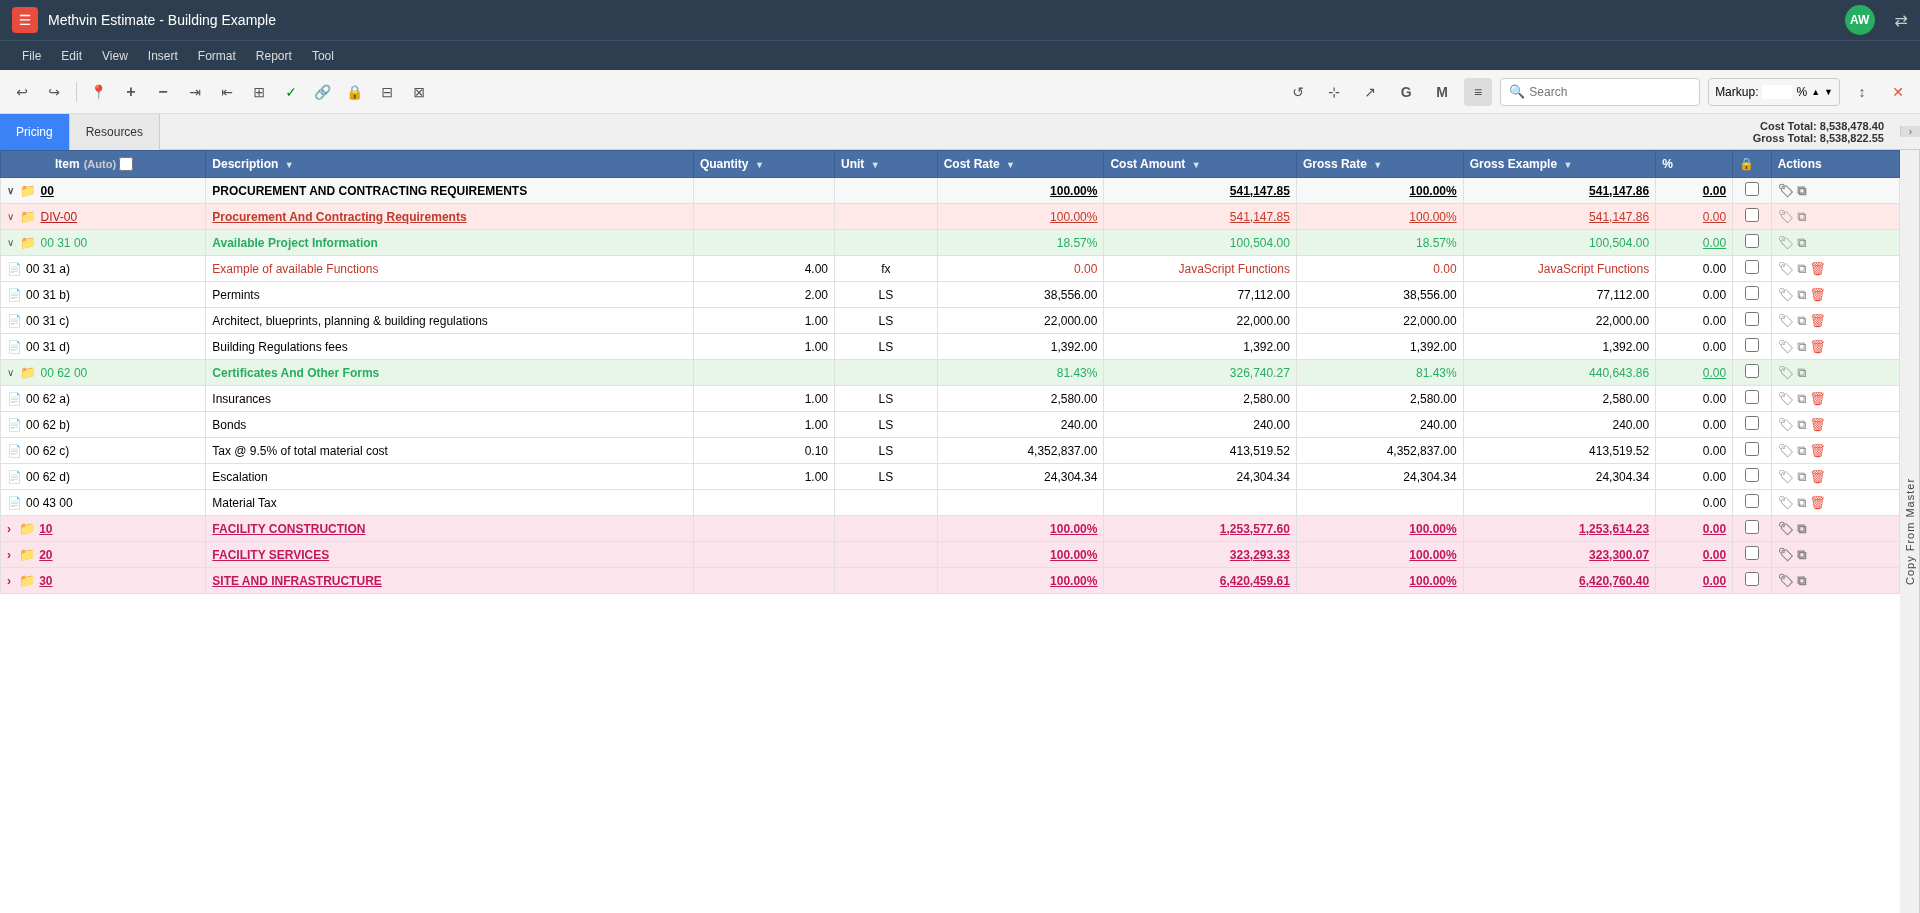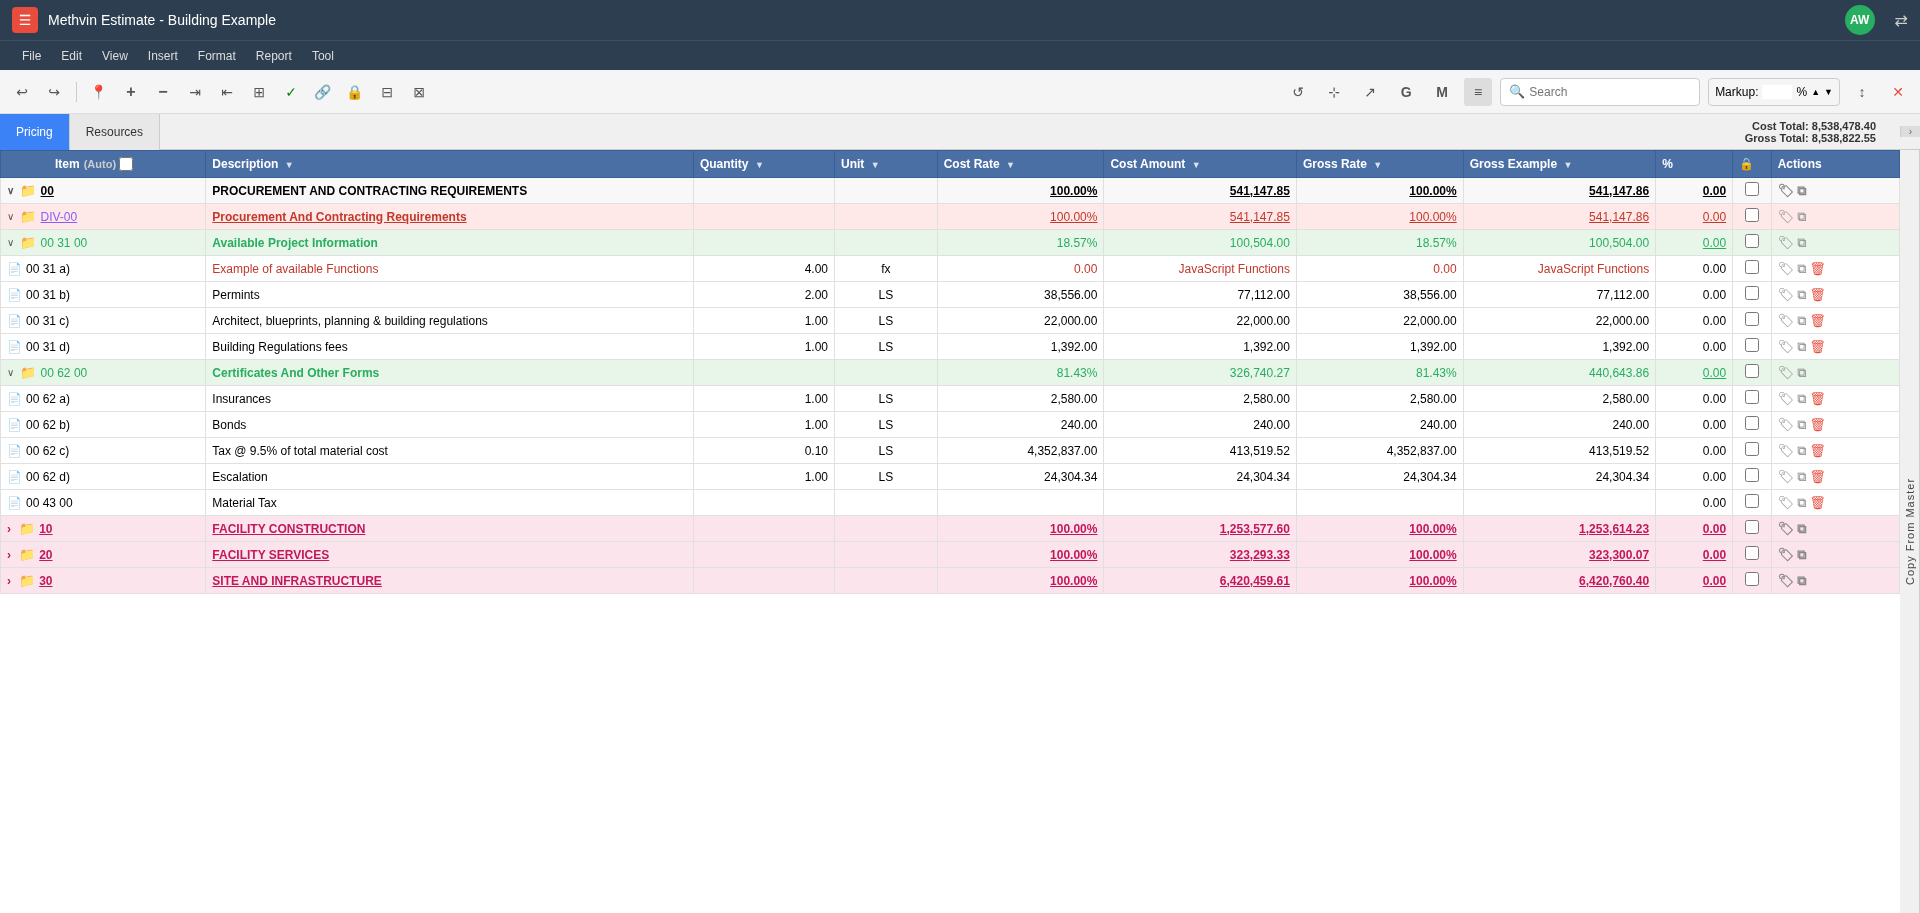--- a/index.html
+++ b/index.html
@@ -38,21 +38,21 @@
 
     
     .tab-totals-bar {
       display: flex; align-items: center; justify-content: space-between;
       background: #f0f0f0; border-bottom: 1px solid #ccc; height: 36px; padding: 0;
     }
     .tab-group { display: flex; height: 36px; }
     .tab { padding: 0 16px; height: 36px; display: flex; align-items: center; cursor: pointer; font-size: 12px; border-right: 1px solid #ccc; }
     .tab.active { background: #3b82f6; color: #fff; }
     .tab:not(.active) { background: #e8e8e8; color: #333; }
-    .totals-info { display: flex; flex-direction: column; align-items: flex-end; padding-right: 24px; font-size: 11px; color: #333; }
+    .totals-info { display: flex; flex-direction: column; align-items: flex-end; padding-right: 16px; font-size: 11px; color: #333; }
     .totals-info .cost { font-weight: 600; }
     .totals-info .gross { font-weight: 600; }
 
     
     .side-toggle { width: 20px; background: #ddd; display: flex; align-items: center; justify-content: center; cursor: pointer; font-size: 10px; color: #666; border-left: 1px solid #ccc; }
 
     
     .table-container { overflow: auto; height: calc(913px - 40px - 30px - 44px - 36px); position: relative; }
 
     
@@ -253,21 +253,21 @@
     <span class="action-icon tag">🏷</span>
     <span class="action-icon copy">⧉</span>
               </div>
             </td>
   </tr>
           <tr class="row-l1-red">
     <td>
               <div class="item-cell">
                 <span class="collapse-btn">∨</span>
                 <span class="folder-icon-red">📁</span>
-                <span style="color:#8b5cf6; text-decoration:underline;">DIV-00</span>
+                <span style="color:#b91c1c; text-decoration:underline;">DIV-00</span>
               </div>
             </td>
     <td class="desc" style="color:#c0392b; font-weight:bold; text-decoration:underline;">Procurement And Contracting Requirements</td>
     <td style="text-align:right;"></td>
     <td style="text-align:center;"></td>
     <td style="text-align:right;color:#c0392b;text-decoration:underline;">100.00%</td>
     <td style="text-align:right;color:#c0392b;text-decoration:underline;">541,147.85</td>
     <td style="text-align:right;color:#c0392b;text-decoration:underline;">100.00%</td>
     <td style="text-align:right;color:#c0392b;text-decoration:underline;">541,147.86</td>
     <td style="text-align:right;text-decoration:underline;">0.00</td>

